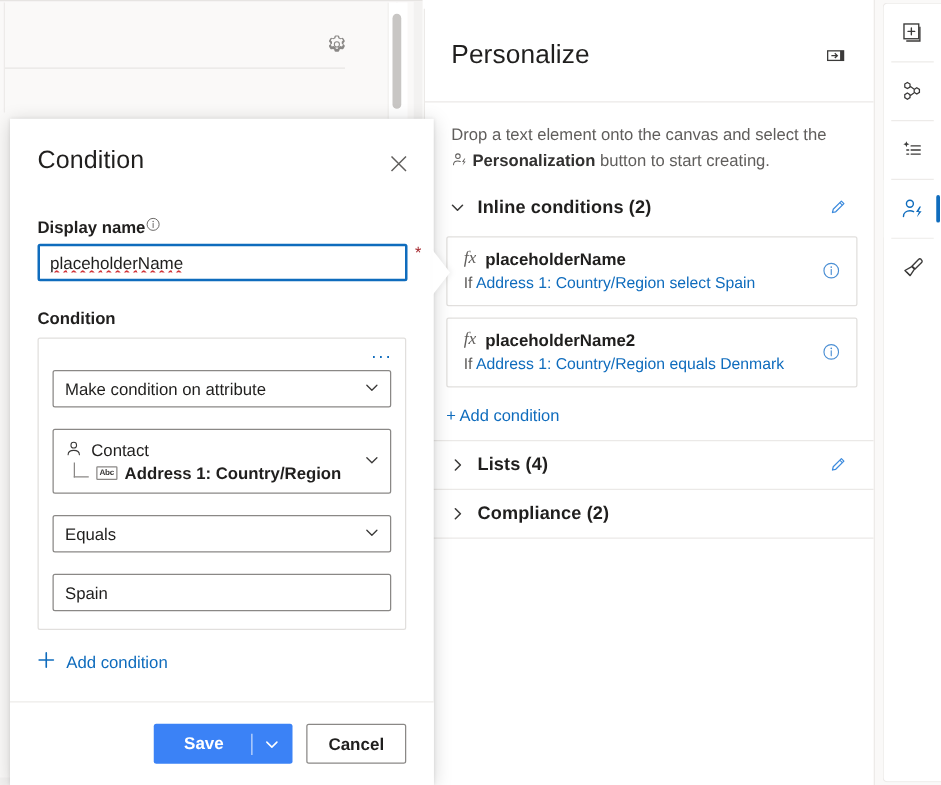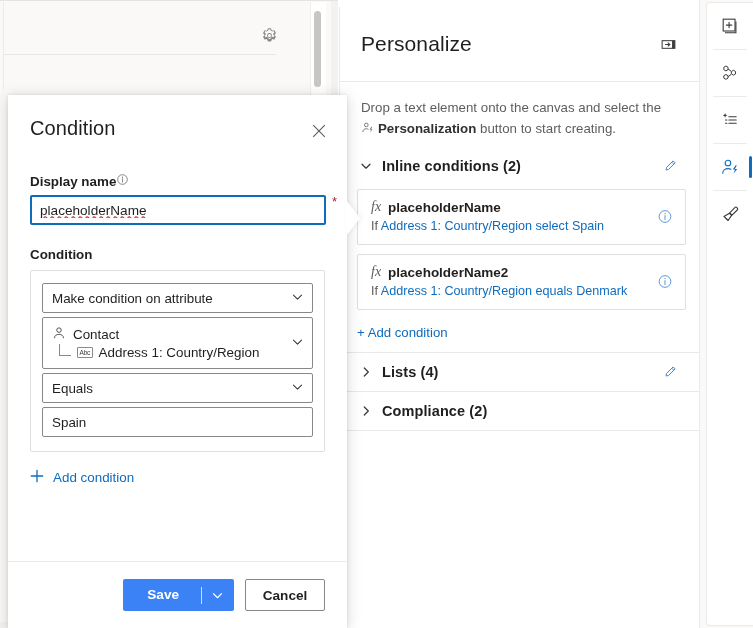--- a/index.html
+++ b/index.html
@@ -213,32 +213,32 @@
   .ellipsis-btn {
     position: absolute; right: 10px; top: 4px;
     font-size: 15px; color: #0f6cbd; letter-spacing: 1.5px;
     cursor: pointer; line-height: 14px;
   }
   .sel {
     position: relative;
     border: 1px solid #8a8886; border-radius: 2px;
     background: #ffffff;
     min-height: 30px;
-    margin-top: 4px;
+    margin-top: 17px;
     display: flex; align-items: center;
     padding: 0 30px 0 9px;
     font-size: 13.4px; color: #201f1e;
     cursor: pointer;
     box-sizing: border-box;
   }
   .sel .chev-dn { position: absolute; right: 9px; top: 50%; transform: translateY(-50%); }
   .sel.tall { min-height: 52px; align-items: center; padding-top: 5px; padding-bottom: 5px; }
   .sel-entity { display: flex; flex-direction: column; gap: 1px; }
   .ent-row { display: flex; align-items: center; gap: 7px; font-size: 13.4px; color: #201f1e; }
-  .attr-row { display: flex; align-items: center; gap: 6px; font-size: 13.4px; color: #201f1e; padding-left: 7px; }
+  .attr-row { display: flex; align-items: center; gap: 6px; font-size: 13.4px; color: #201f1e; padding-left: 7px; font-weight: bold; }
   .tree-l {
     width: 11px; height: 11px; border-left: 1px solid #8a8886; border-bottom: 1px solid #8a8886;
     margin-bottom: 5px; flex: none;
   }
   .abc-ico {
     border: 1px solid #8a8886; border-radius: 1px;
     font-size: 6.5px; line-height: 9px; color: #3b3a39;
     padding: 0 1.5px; font-family: "Liberation Sans", sans-serif;
     flex: none; letter-spacing: -.2px;
   }

